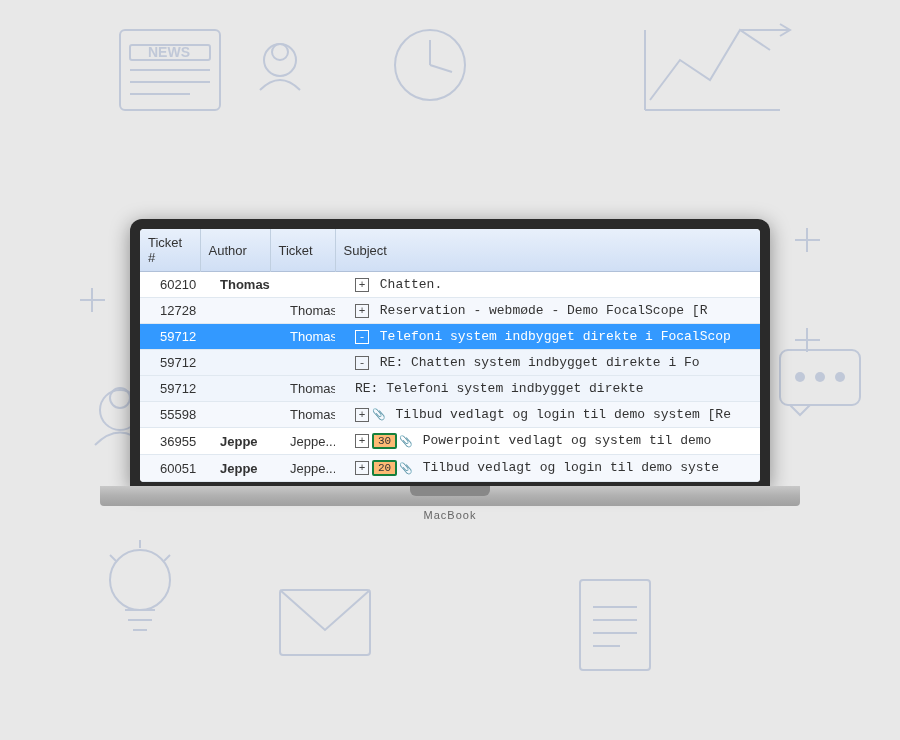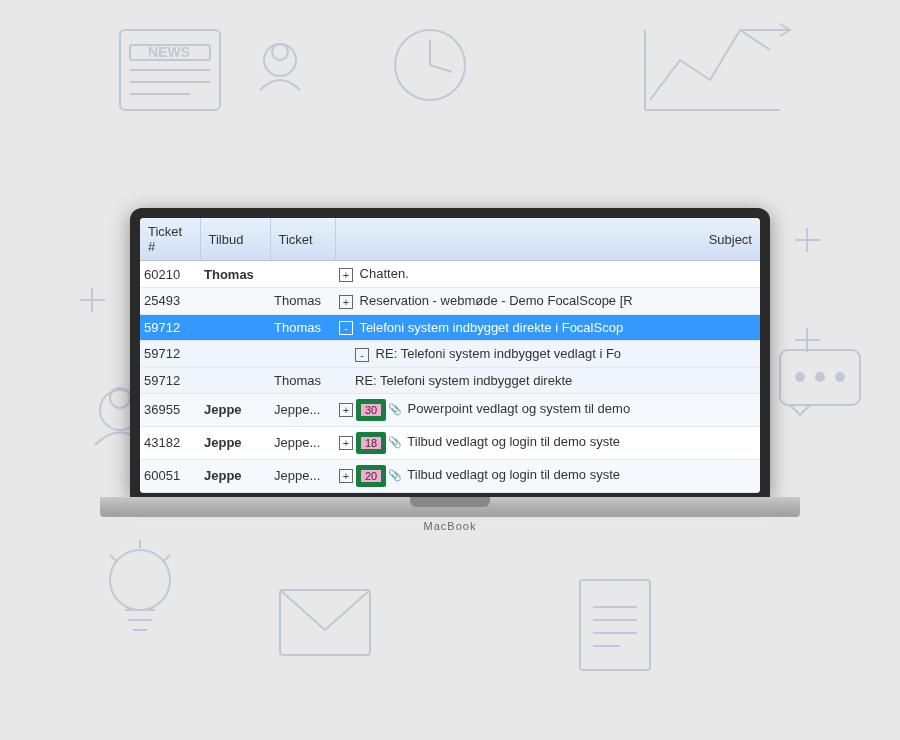--- a/index.html
+++ b/index.html
@@ -83,21 +83,20 @@
     .ticket-table thead th {
       padding: 6px 8px;
       text-align: left;
       font-weight: normal;
       color: #333;
       border-right: 1px solid #c0cfe0;
     }
 
     .ticket-table thead th:last-child {
       border-right: none;
-      text-align: right;
     }
 
     .ticket-table tbody tr {
       border-bottom: 1px solid #e0e8f0;
     }
 
     .ticket-table tbody tr:nth-child(odd) {
       background: #ffffff;
     }
 
@@ -112,21 +111,21 @@
 
     .ticket-table tbody tr.selected td {
       color: #fff;
     }
 
     .ticket-table tbody tr.sub-row {
       background: #f0f5fc;
     }
 
     .ticket-table tbody td {
-      padding: 5px 4px;
+      padding: 5px 20px;
       color: #333;
       white-space: nowrap;
       overflow: hidden;
       max-width: 0;
     }
 
     .col-ticket { width: 60px; }
     .col-agent { width: 70px; }
     .col-author { width: 65px; }
     .col-subject { width: auto; }
@@ -145,42 +144,43 @@
       flex-shrink: 0;
     }
 
     .selected .expand-icon {
       border-color: #fff;
       color: #fff;
     }
 
     .badge {
       display: inline-block;
-      background: #f9a8d4;
+      background: #fdba74;
       color: #333;
-      border: 5px solid #15803d;
+      border: 2px solid #15803d;
       border-radius: 2px;
       padding: 0 4px;
       font-size: 11px;
       margin-right: 2px;
       vertical-align: middle;
     }
 
     .attachment-icon {
       display: inline-block;
       margin-right: 2px;
       color: #666;
       vertical-align: middle;
       font-size: 12px;
     }
 
     .subject-cell {
       overflow: hidden;
       text-overflow: ellipsis;
       white-space: nowrap;
+      font-family: Liberation Mono, monospace;
     }
 
     .ticket-muted { color: #aaa; }
 
     
     .bg-svg {
       position: absolute;
       top: 0; left: 0;
       width: 100%; height: 100%;
       z-index: 0;
@@ -251,67 +251,67 @@
   <line x1="593" y1="646" x2="620" y2="646" stroke="#c0c8d8" stroke-width="2"></line>
 </svg>
 
 <div class="laptop-wrapper">
   <div class="laptop-screen-outer">
     <div class="laptop-screen-inner">
       <table class="ticket-table">
         <thead>
           <tr>
             <th class="col-ticket">Ticket #</th>
-            <th class="col-agent">Tilbud</th>
+            <th class="col-agent">Author</th>
             <th class="col-author">Ticket</th>
             <th class="col-subject">Subject</th>
           </tr>
         </thead>
         <tbody id="table-body">
         <tr>
               <td class="col-ticket">60210</td>
               <td class="col-agent"><b>Thomas</b></td>
               <td class="col-author"></td>
               <td class="col-subject subject-cell"><span class="expand-icon">+</span><span> Chatten.</span></td>
             </tr>
             <tr>
-              <td class="col-ticket">25493</td>
+              <td class="col-ticket">12728</td>
               <td class="col-agent"></td>
               <td class="col-author">Thomas</td>
               <td class="col-subject subject-cell"><span class="expand-icon">+</span><span> Reservation - webmøde - Demo FocalScope [R</span></td>
             </tr>
             <tr class="selected">
               <td class="col-ticket">59712</td>
               <td class="col-agent"></td>
               <td class="col-author">Thomas</td>
               <td class="col-subject subject-cell"><span class="expand-icon">-</span><span> Telefoni system indbygget direkte i FocalScop</span></td>
             </tr>
             <tr class="sub-row">
               <td class="col-ticket ticket-muted">59712</td>
               <td class="col-agent"></td>
               <td class="col-author"></td>
-              <td class="col-subject subject-cell" style="padding-left: 20px;"><span class="expand-icon">-</span><span> RE: Telefoni system indbygget vedlagt i Fo</span></td>
+              <td class="col-subject subject-cell" style="padding-left: 20px;"><span class="expand-icon">-</span><span> RE: Chatten system indbygget direkte i Fo</span></td>
             </tr>
             <tr class="sub-row">
               <td class="col-ticket ticket-muted">59712</td>
               <td class="col-agent"></td>
               <td class="col-author">Thomas</td>
               <td class="col-subject subject-cell" style="padding-left: 20px;"><span> RE: Telefoni system indbygget direkte</span></td>
+            </tr>
+            <tr>
+              <td class="col-ticket">55598</td>
+              <td class="col-agent"></td>
+              <td class="col-author">Thomas</td>
+              <td class="col-subject subject-cell"><span class="expand-icon">+</span><span class="attachment-icon" style="font-size: 11px;">📎</span><span> Tilbud vedlagt og login til demo system [Re</span></td>
             </tr>
             <tr>
               <td class="col-ticket">36955</td>
               <td class="col-agent"><b>Jeppe</b></td>
               <td class="col-author">Jeppe...</td>
               <td class="col-subject subject-cell"><span class="expand-icon">+</span><span class="badge">30</span><span class="attachment-icon" style="font-size: 11px;">📎</span><span> Powerpoint vedlagt og system til demo</span></td>
-            </tr>
-            <tr>
-              <td class="col-ticket">43182</td>
-              <td class="col-agent"><b>Jeppe</b></td>
-              <td class="col-author">Jeppe...</td>
-              <td class="col-subject subject-cell"><span class="expand-icon">+</span><span class="badge">18</span><span class="attachment-icon" style="font-size: 11px;">📎</span><span> Tilbud vedlagt og login til demo syste</span></td>
             </tr>
             <tr>
               <td class="col-ticket">60051</td>
               <td class="col-agent"><b>Jeppe</b></td>
               <td class="col-author">Jeppe...</td>
               <td class="col-subject subject-cell"><span class="expand-icon">+</span><span class="badge">20</span><span class="attachment-icon" style="font-size: 11px;">📎</span><span> Tilbud vedlagt og login til demo syste</span></td>
             </tr>
           </tbody>
       </table>
     </div>

